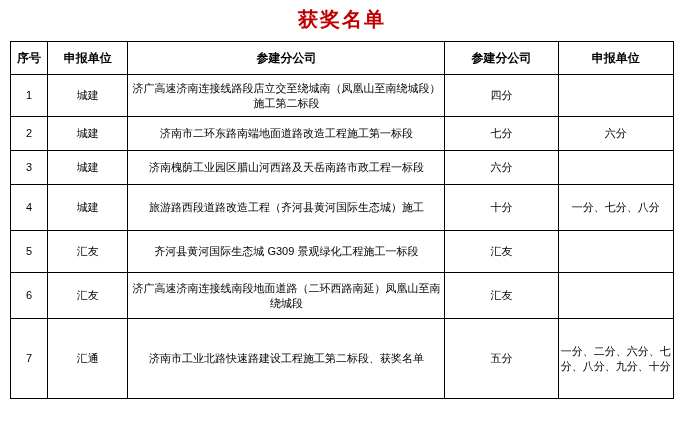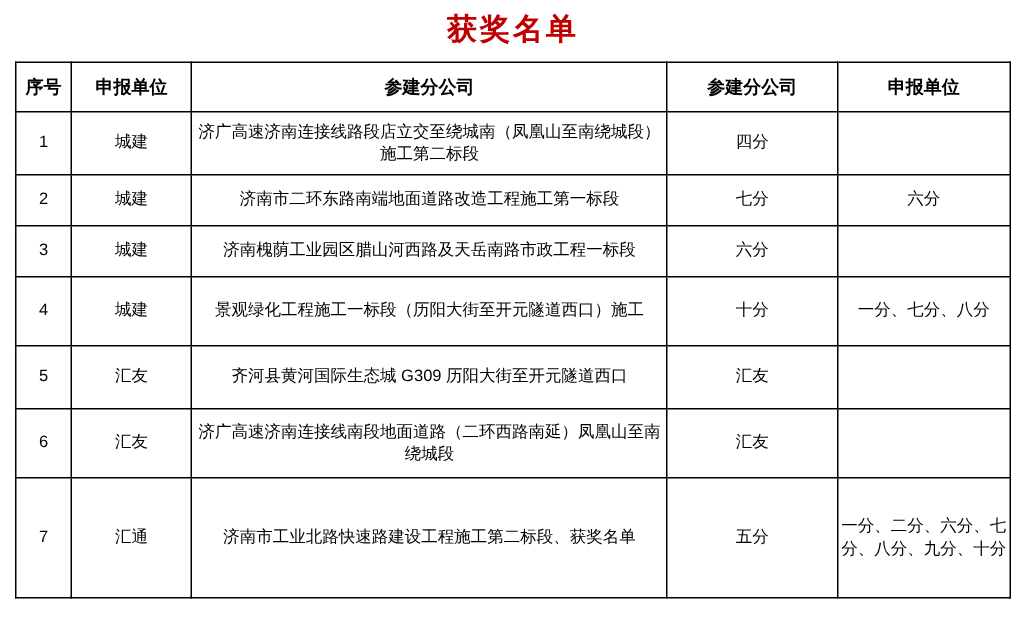--- a/index.html
+++ b/index.html
@@ -113,28 +113,28 @@
       <tr class="row-h3">
         <td>3</td>
         <td class="unit-cell">城建</td>
         <td class="project-cell">济南槐荫工业园区腊山河西路及天岳南路市政工程一标段</td>
         <td>六分</td>
         <td></td>
       </tr>
       <tr class="row-h4">
         <td>4</td>
         <td class="unit-cell">城建</td>
-        <td class="project-cell">景观绿化工程施工一标段（历阳大街至开元隧道西口）施工</td>
+        <td class="project-cell">旅游路西段道路改造工程（齐河县黄河国际生态城）施工</td>
         <td>十分</td>
         <td>一分、七分、八分</td>
       </tr>
       <tr class="row-h5">
         <td>5</td>
         <td class="unit-cell">汇友</td>
-        <td class="project-cell">齐河县黄河国际生态城 G309 历阳大街至开元隧道西口</td>
+        <td class="project-cell">齐河县黄河国际生态城 G309 景观绿化工程施工一标段</td>
         <td>汇友</td>
         <td></td>
       </tr>
       <tr class="row-h6">
         <td>6</td>
         <td class="unit-cell">汇友</td>
         <td class="project-cell">济广高速济南连接线南段地面道路（二环西路南延）凤凰山至南绕城段</td>
         <td>汇友</td>
         <td></td>
       </tr>

